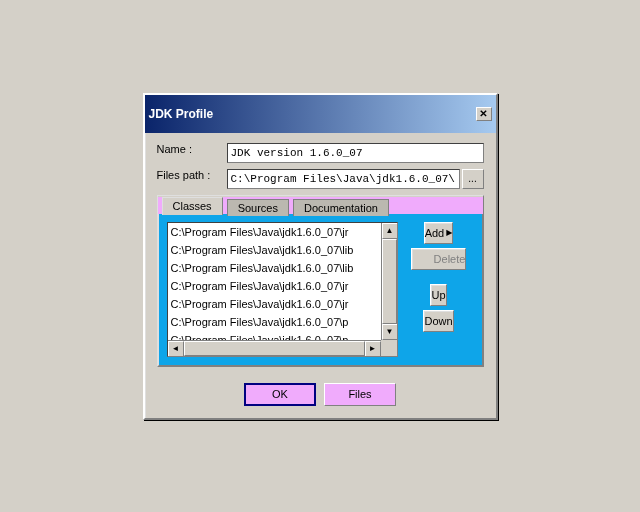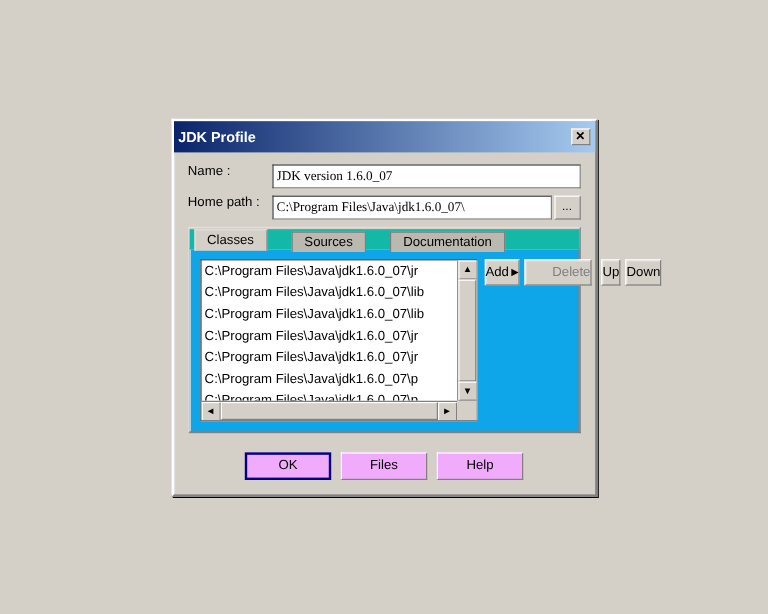--- a/index.html
+++ b/index.html
@@ -28,21 +28,21 @@
       box-shadow: 1px 1px 0 #000, inset 1px 1px 0 #dfdfdf;
     }
 
     .title-bar {
       background: linear-gradient(to right, #0a246a, #a6caf0);
       color: white;
       padding: 3px 4px;
       display: flex;
       justify-content: space-between;
       align-items: center;
-      height: 26px;
+      height: 38px;
     }
 
     .title-bar-text {
       font-size: 12px;
       font-weight: bold;
       color: white;
     }
 
     .title-bar-close {
       width: 16px;
@@ -79,21 +79,21 @@
 
     .form-input {
       flex: 1;
       height: 20px;
       border: 1px solid #808080;
       border-top-color: #404040;
       border-left-color: #404040;
       background: white;
       padding: 1px 3px;
       font-size: 11px;
-      font-family: Liberation Serif, serif;
+      font-family: Liberation Mono, monospace;
     }
 
     .browse-btn {
       width: 22px;
       height: 20px;
       background: #d4d0c8;
       border: 1px solid #ffffff;
       border-right-color: #808080;
       border-bottom-color: #808080;
       margin-left: 2px;
@@ -107,25 +107,25 @@
     
     .tab-control {
       border: 1px solid #808080;
       border-top-color: #dfdfdf;
       border-left-color: #dfdfdf;
       margin-top: 4px;
     }
 
     .tab-header {
       display: flex;
-      background: #14b8a6;
+      background: #f0abfc;
       position: relative;
       top: 1px;
       padding-left: 4px;
-      gap: 20px;
+      gap: 4px;
     }
 
     .tab {
       padding: 2px 10px;
       border: 1px solid #808080;
       border-bottom: none;
       background: #d4d0c8;
       cursor: pointer;
       font-size: 11px;
       font-family: 'Tahoma', 'Arial', sans-serif;
@@ -257,23 +257,24 @@
       flex: 1;
       background: #d4d0c8;
       border: 1px solid #ffffff;
       border-right-color: #808080;
       border-bottom-color: #808080;
     }
 
     
     .side-buttons {
       display: flex;
-      flex-direction: row;
+      flex-direction: column;
       gap: 4px;
       width: 70px;
+      align-items: center;
     }
 
     .btn {
       height: 22px;
       background: #d4d0c8;
       border: 1px solid #ffffff;
       border-right-color: #808080;
       border-bottom-color: #808080;
       box-shadow: inset 1px 1px 0 #dfdfdf;
       cursor: pointer;
@@ -345,21 +346,21 @@
   </div>
 
   <div class="dialog-content">
 
     <div class="form-row">
       <span class="form-label">Name :</span>
       <input type="text" class="form-input" value="JDK version 1.6.0_07" style="">
     </div>
 
     <div class="form-row">
-      <span class="form-label">Home path :</span>
+      <span class="form-label">Files path :</span>
       <input type="text" class="form-input" value="C:\Program Files\Java\jdk1.6.0_07\" style="">
       <button class="browse-btn">...</button>
     </div>
 
     <div class="tab-control">
       <div class="tab-header">
         <div class="tab active">
           <span>Classes</span>
         </div>
         <div class="tab inactive">
@@ -407,16 +408,15 @@
           <div class="spacer"></div>
           <button class="btn">Up</button>
           <button class="btn">Down</button>
         </div>
       </div>
     </div>
 
     <div class="bottom-buttons">
       <button class="btn-bottom">OK</button>
       <button class="btn-bottom btn-bottom-normal">Files</button>
-      <button class="btn-bottom btn-bottom-normal">Help</button>
     </div>
   </div>
 </div>
 
 </body></html>

